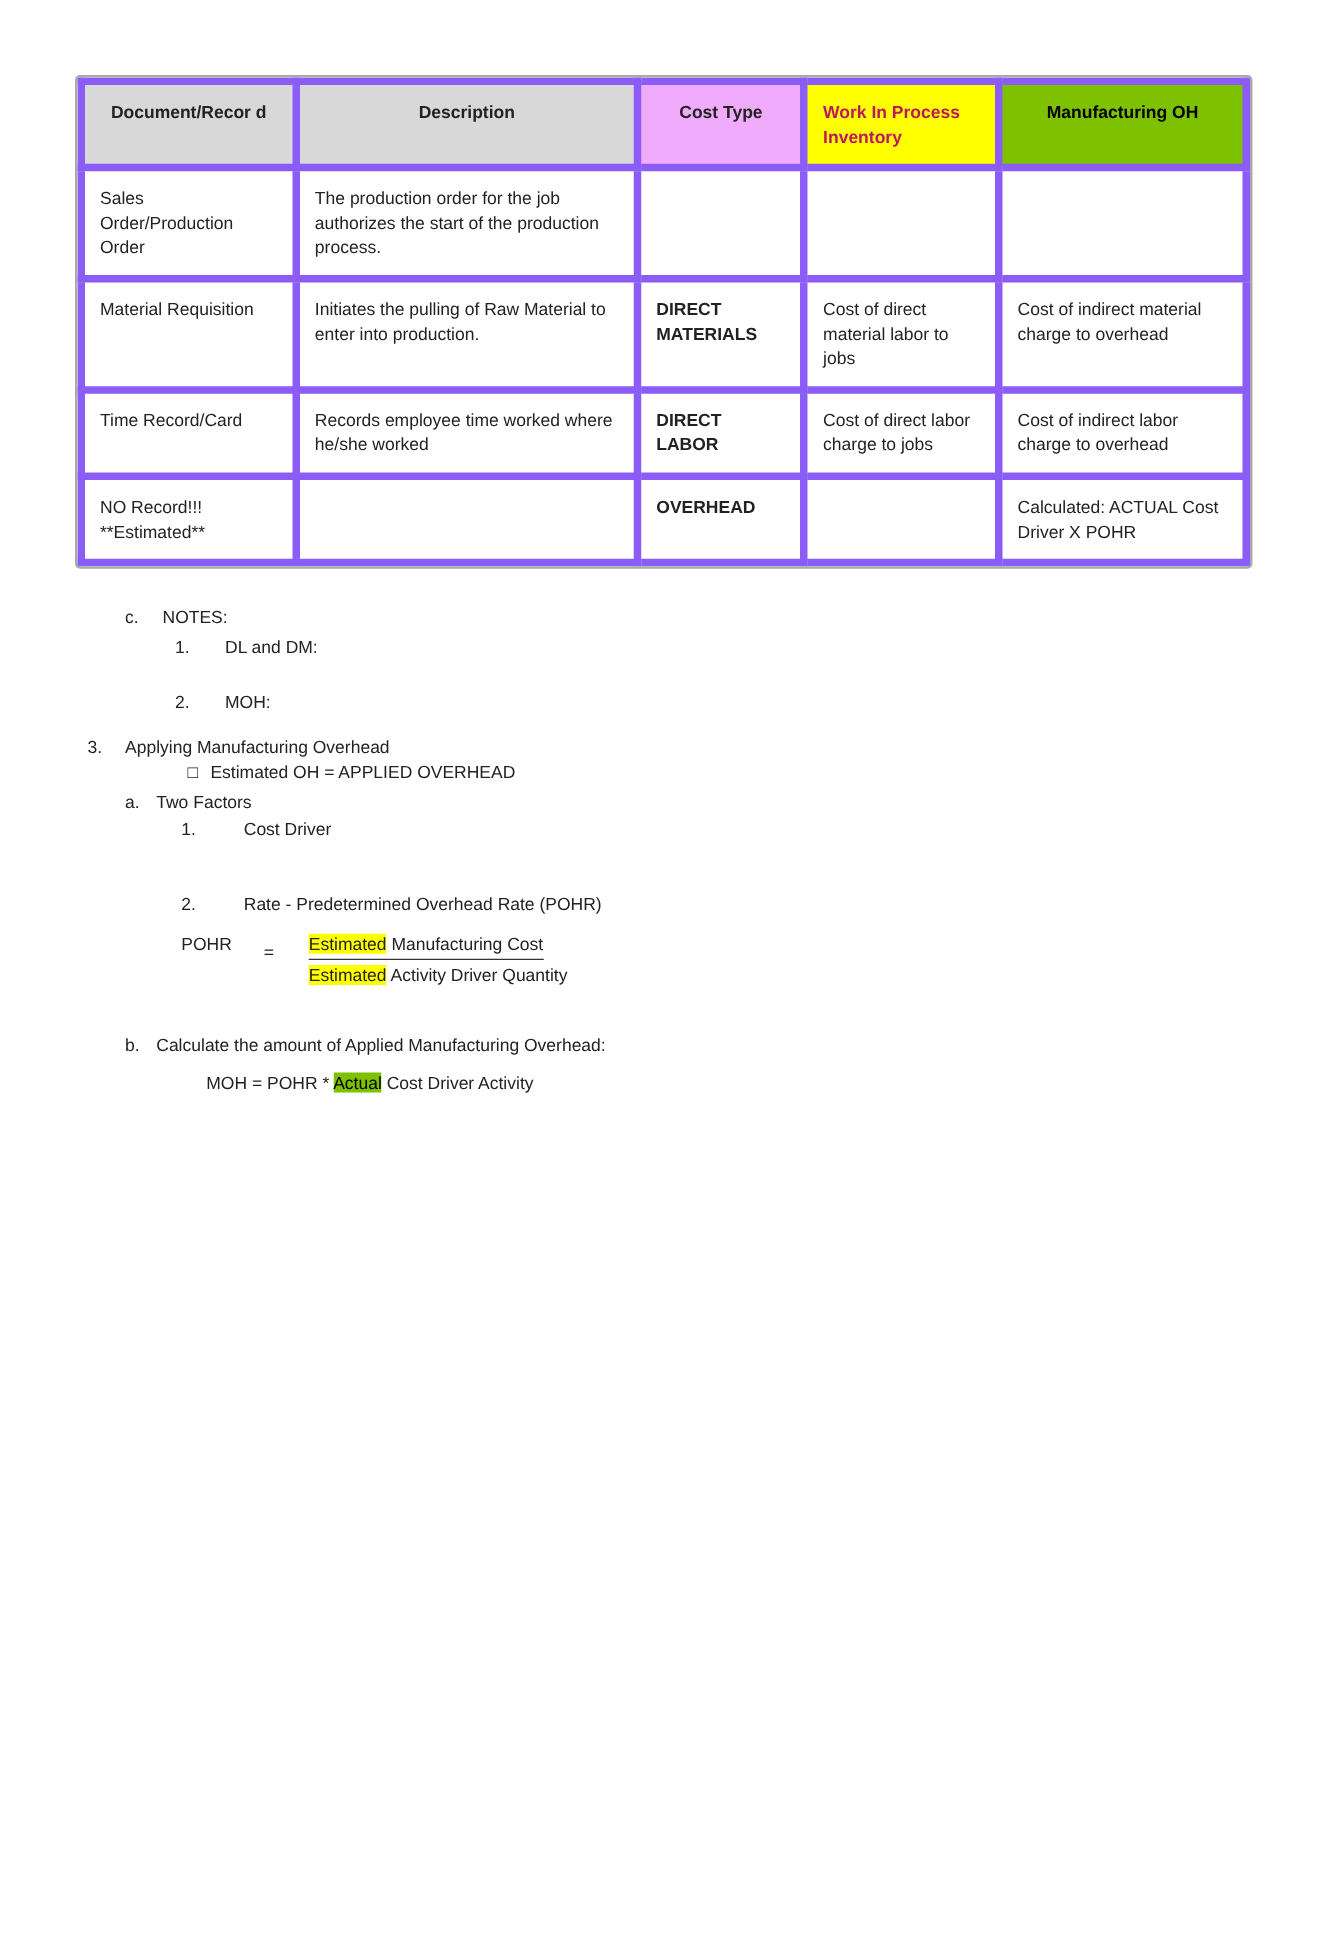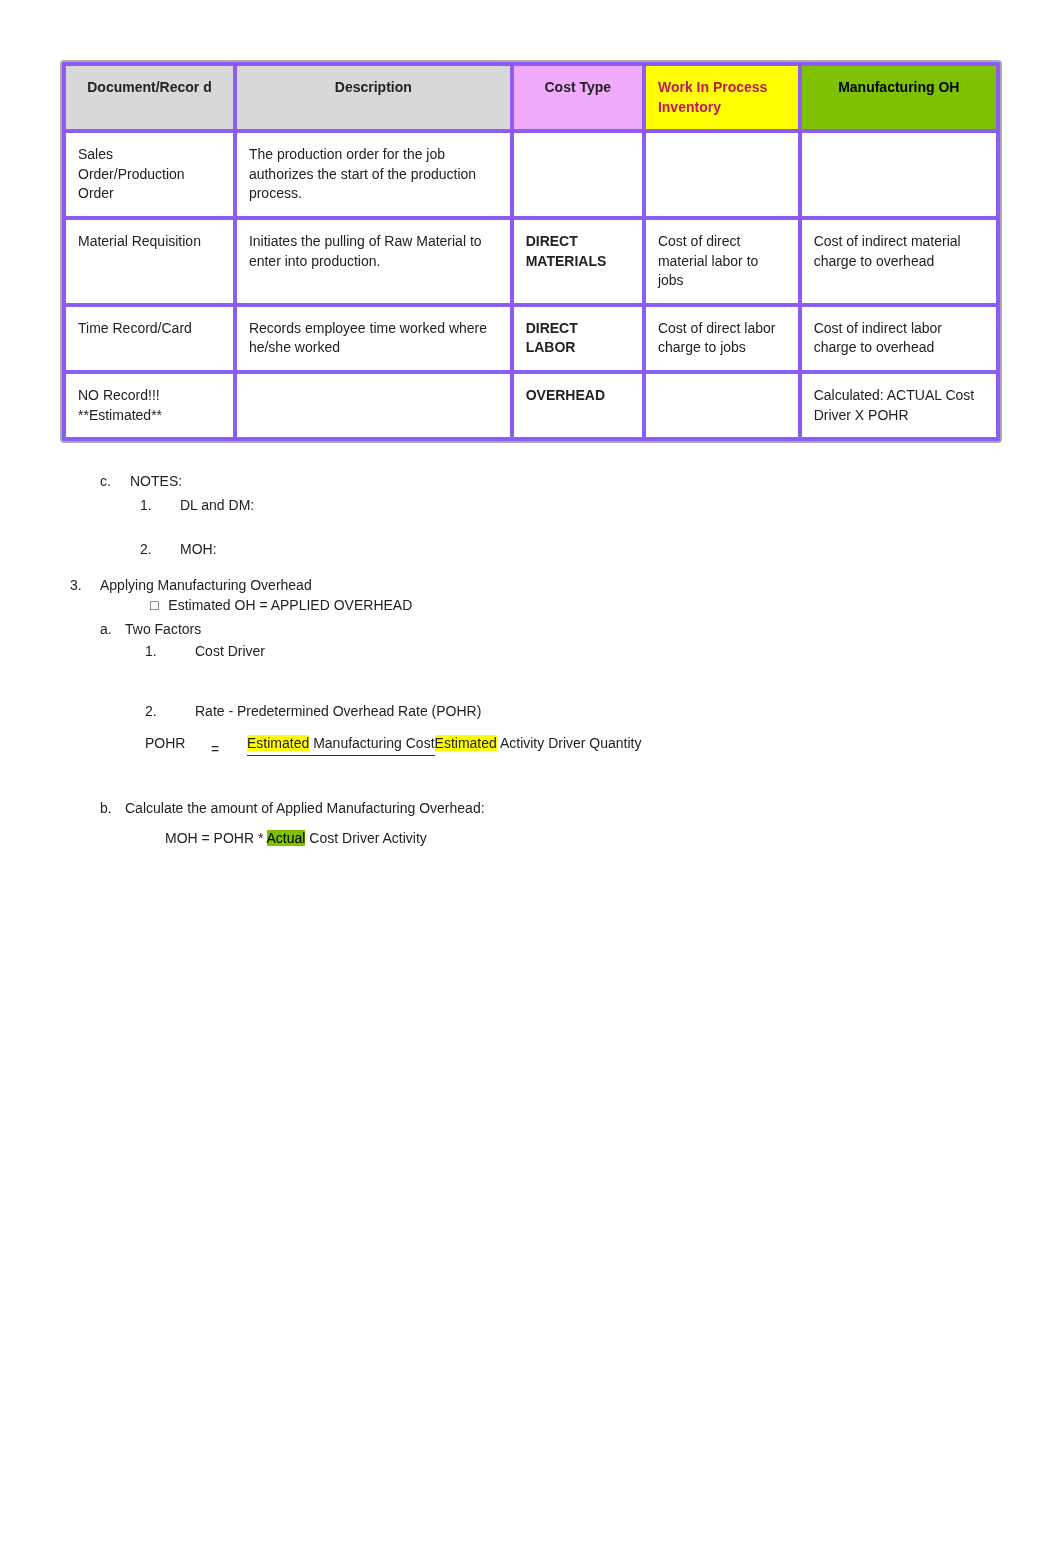--- a/index.html
+++ b/index.html
@@ -19,21 +19,21 @@
       border-radius: 4px;
       overflow: hidden;
     }
 
     table {
       width: 100%;
       border-collapse: collapse;
     }
 
     table th, table td {
-      border: 4px solid #8b5cf6;
+      border: 6px solid #8b5cf6;
       padding: 12px 12px;
       vertical-align: top;
       line-height: 1.4;
       margin-left: 40px;
     }
 
     table thead tr th {
       background: #d8d8d8;
       text-align: center;
       font-weight: bold;
@@ -194,21 +194,21 @@
         <div style="height:40px;"></div>
 
         <div style="display:flex; margin-top:4px; padding-left:20px;">
           <span style="min-width:50px;">2.</span>
           <span>Rate - Predetermined Overhead Rate (POHR)</span>
         </div>
 
         <div style="display:flex; align-items:flex-start; margin-top:16px; padding-left:20px;">
           <span style="min-width:60px; margin-right:6px;">POHR</span>
           <span style="min-width:30px; margin-right:6px; margin-top:6px;">=</span>
-          <div style="display:flex; flex-direction:row; align-items:flex-start;">
+          <div style="display:flex; flex-direction:column; align-items:flex-start;">
             <div style="border-bottom:1px solid #333; padding-bottom:4px; margin-bottom:4px;">
               <span class="highlight-yellow">Estimated</span>
               <span> Manufacturing Cost</span>
             </div>
             <div>
               <span class="highlight-yellow">Estimated</span>
               <span> Activity Driver Quantity</span>
             </div>
           </div>
         </div>

